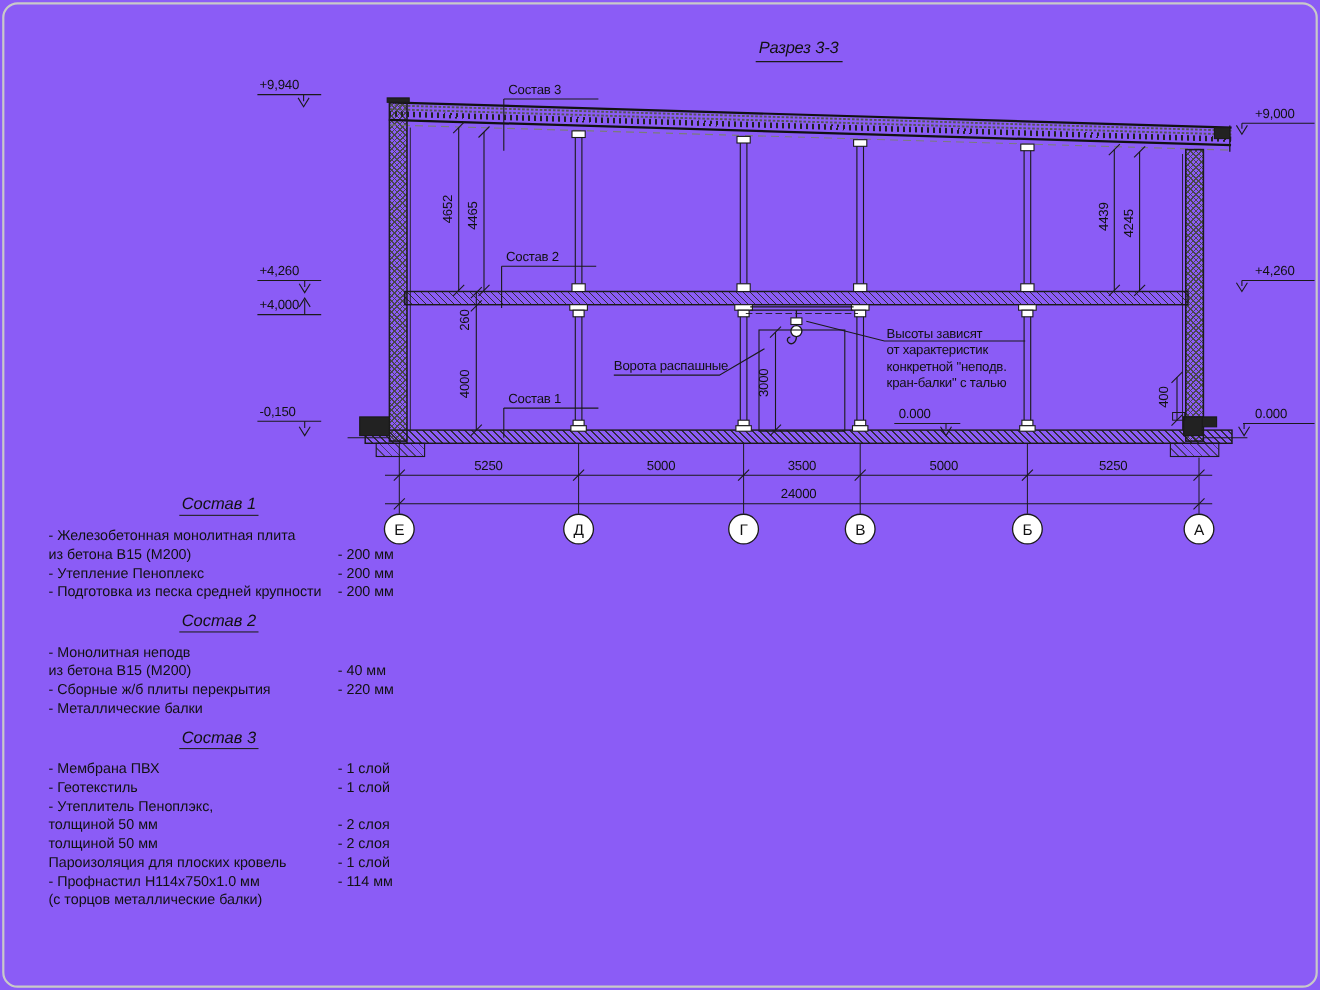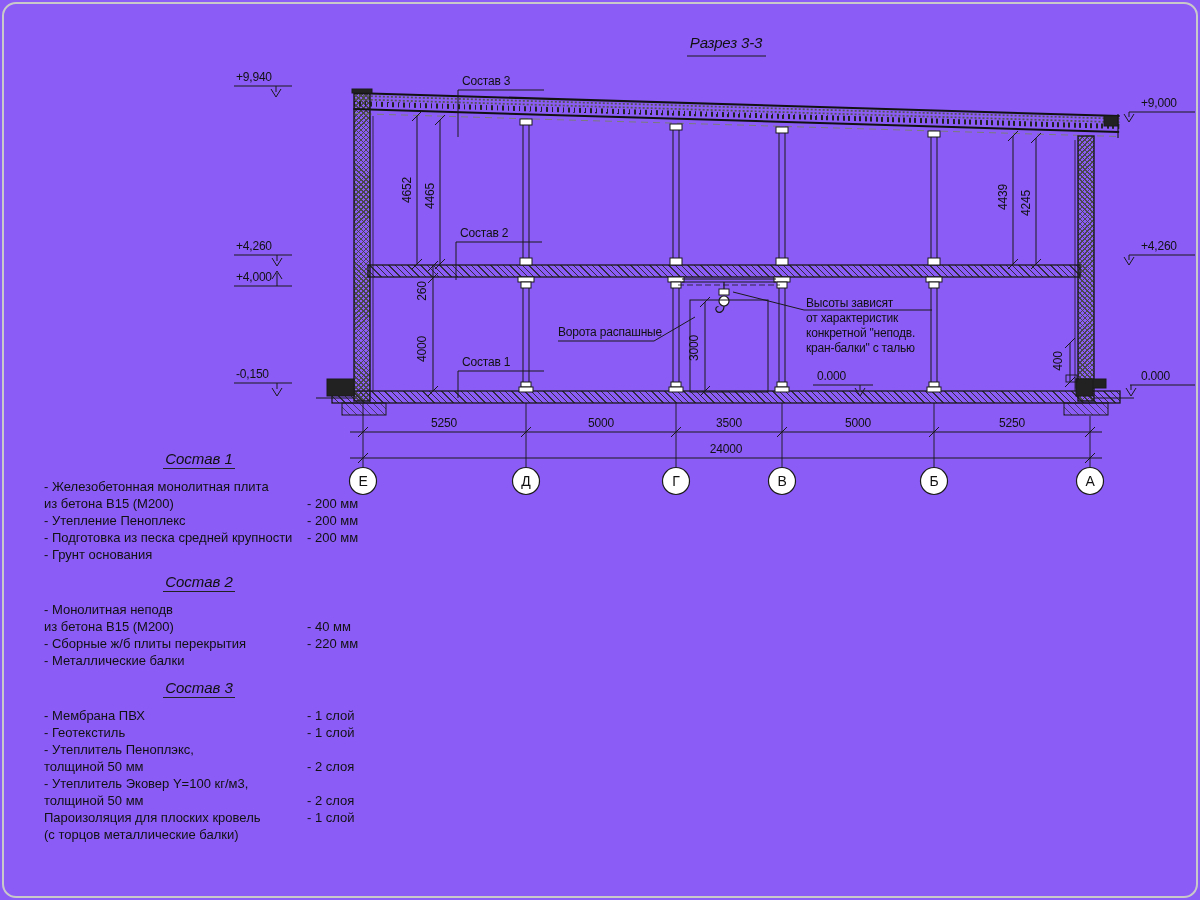--- a/index.html
+++ b/index.html
@@ -278,29 +278,28 @@
     <text class="t-axis" x="934" y="486" text-anchor="middle">Б</text>
     <text class="t-axis" x="1090" y="486" text-anchor="middle">А</text>
   </svg>
 
   <div id="legend">
       <div class="legend-title"><span class="legend-title-text">Состав 1</span></div>
       <div class="legend-line"><span>- Железобетонная  монолитная плита</span></div>
       <div class="legend-line"><span>из бетона  В15 (М200)</span><span class="legend-value">- 200 мм</span></div>
       <div class="legend-line"><span>- Утепление Пеноплекс</span><span class="legend-value">- 200 мм</span></div>
       <div class="legend-line"><span>- Подготовка из песка средней  крупности</span><span class="legend-value">- 200 мм</span></div>
-      <div class="legend-line"><span>- Грунт основания</span></div>
       <div class="legend-title"><span class="legend-title-text">Состав 2</span></div>
       <div class="legend-line"><span>- Монолитная неподв</span></div>
       <div class="legend-line"><span>  из бетона В15 (М200)</span><span class="legend-value">- 40 мм</span></div>
       <div class="legend-line"><span>- Сборные ж/б плиты перекрытия</span><span class="legend-value">- 220 мм</span></div>
       <div class="legend-line"><span>- Металлические балки</span></div>
       <div class="legend-title"><span class="legend-title-text">Состав 3</span></div>
       <div class="legend-line"><span>- Мембрана ПВХ</span><span class="legend-value">- 1 слой</span></div>
       <div class="legend-line"><span>- Геотекстиль</span><span class="legend-value">- 1 слой</span></div>
       <div class="legend-line"><span>- Утеплитель Пеноплэкс,</span></div>
       <div class="legend-line"><span>  толщиной 50 мм</span><span class="legend-value">- 2 слоя</span></div>
-      <div class="legend-line"><span>- Утеплитель Эковер Y=100 кг/м3,</span></div>
       <div class="legend-line"><span>  толщиной 50 мм</span><span class="legend-value">- 2 слоя</span></div>
       <div class="legend-line"><span>Пароизоляция для плоских кровель</span><span class="legend-value">- 1 слой</span></div>
+      <div class="legend-line"><span>- Профнастил Н114х750х1.0 мм</span><span class="legend-value">- 114 мм</span></div>
       <div class="legend-line"><span>  (с торцов металлические балки)</span></div>
     </div>
 </div>
 
 </body></html>

